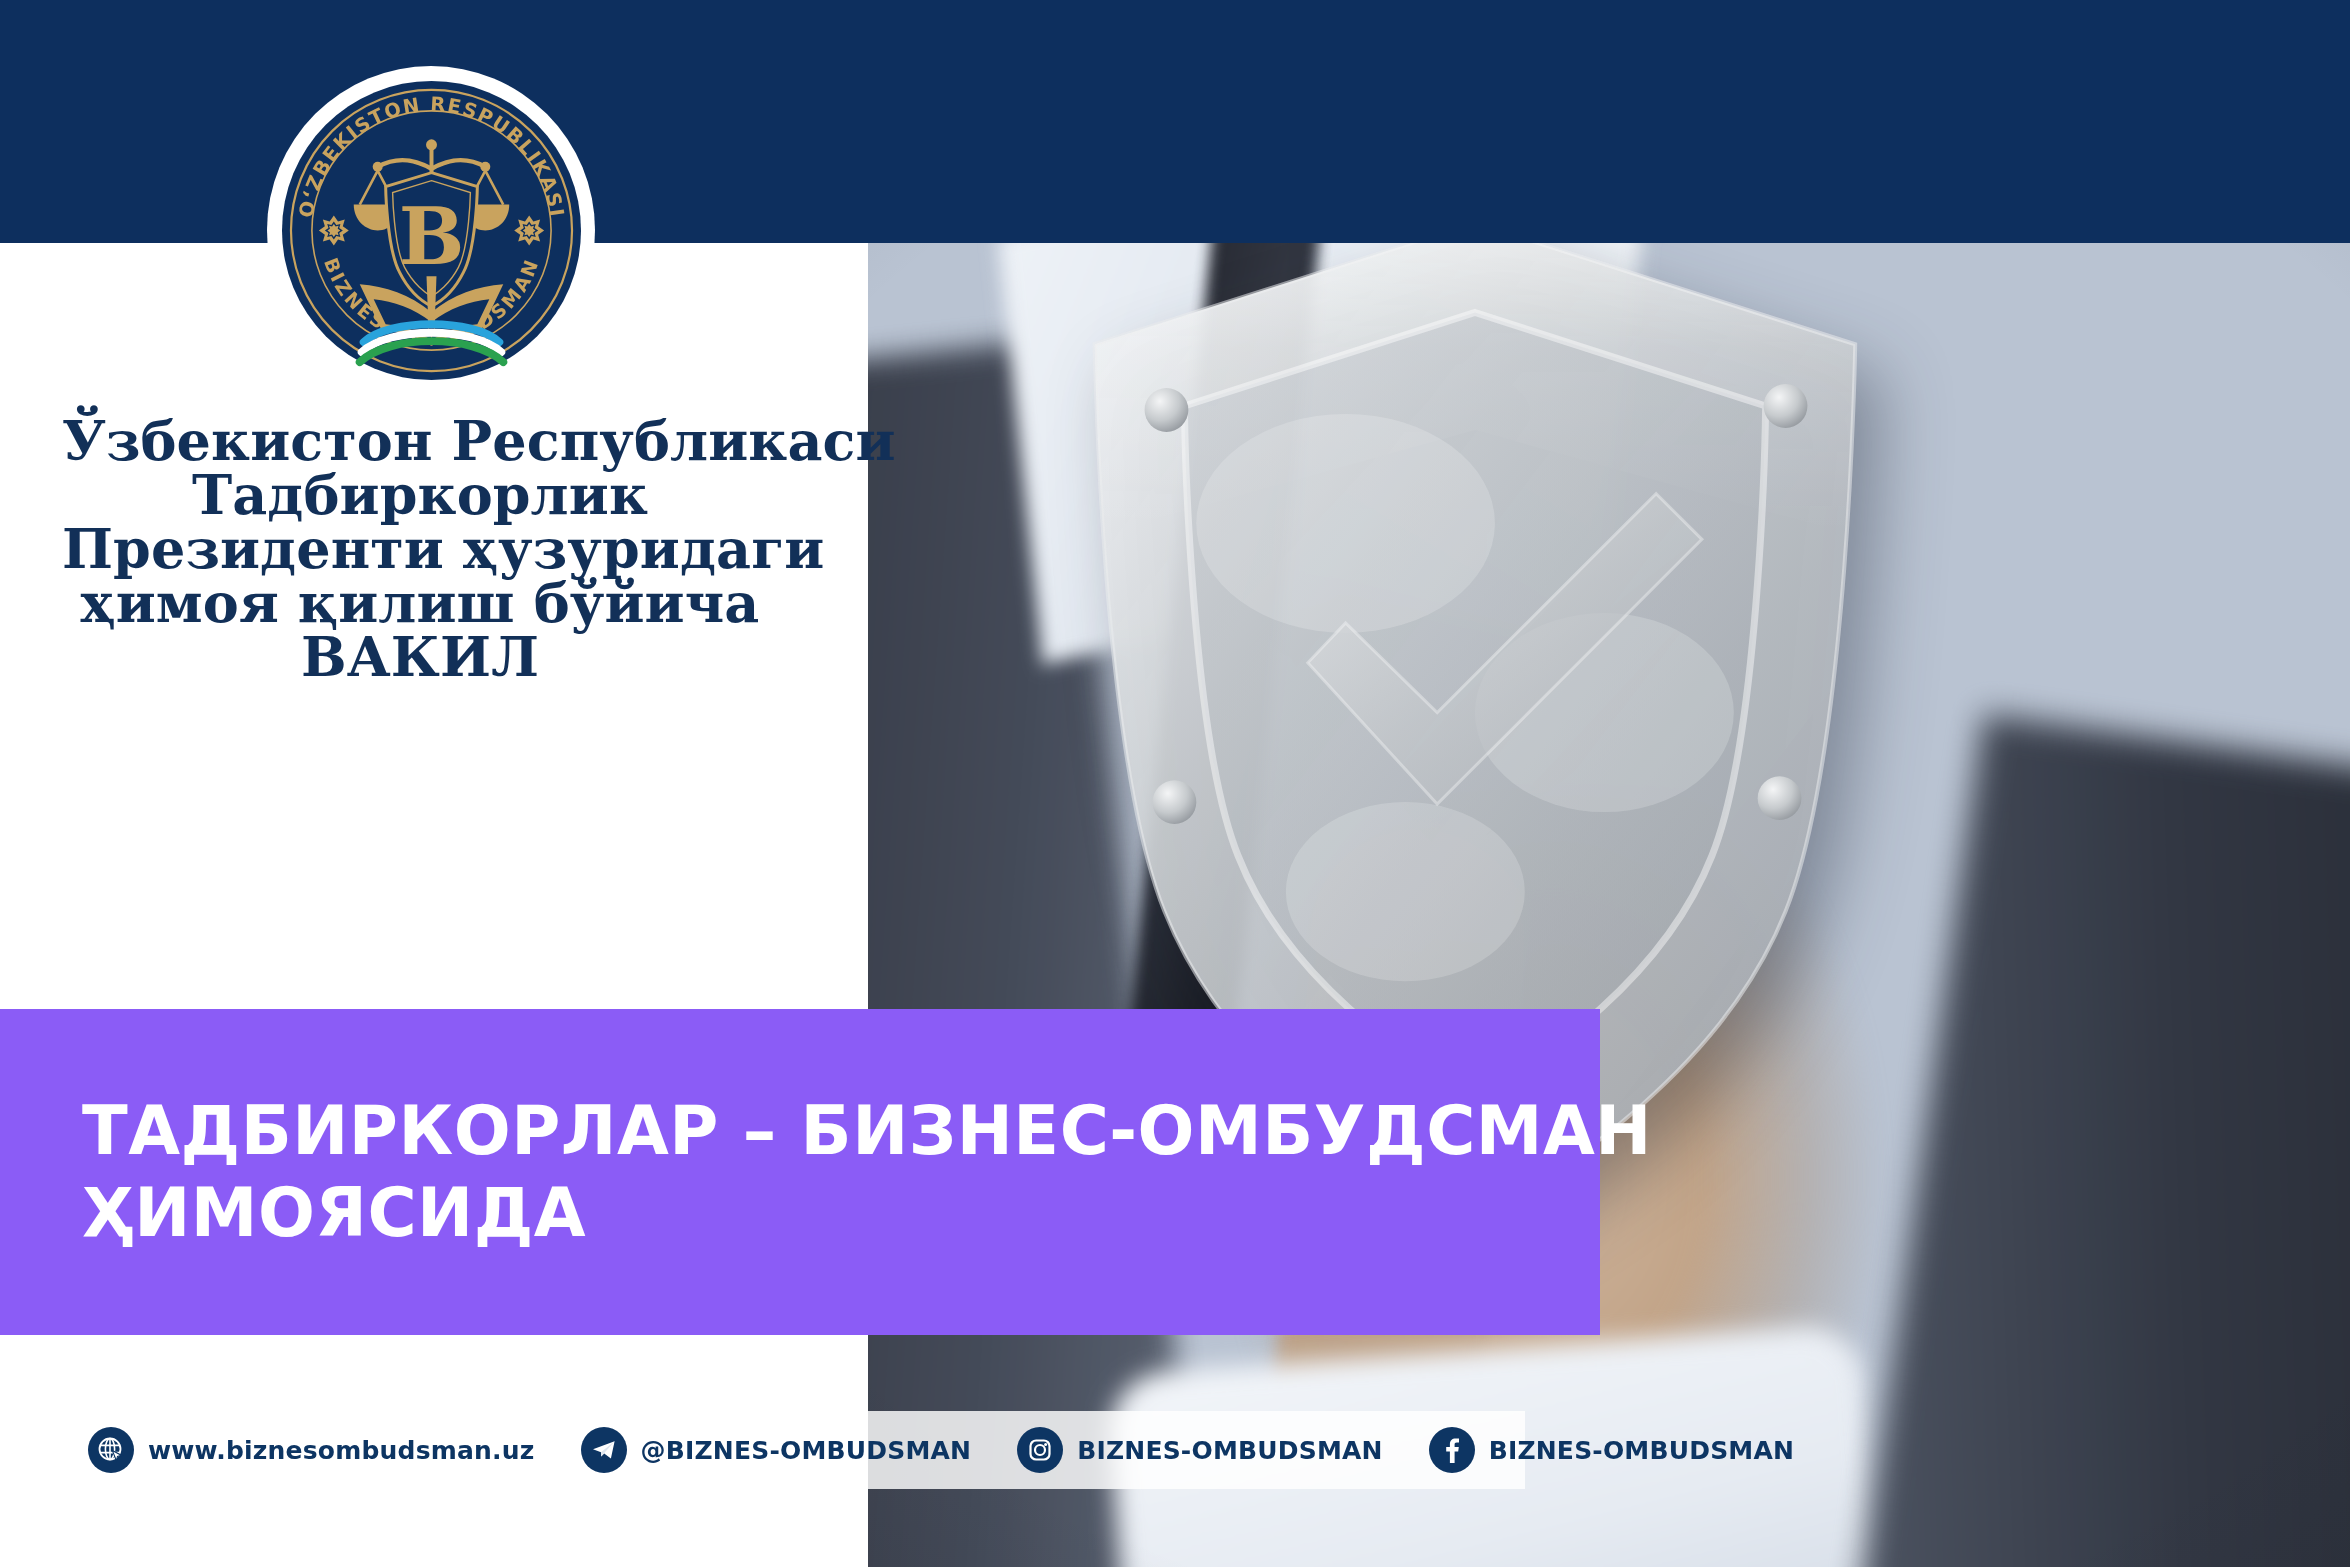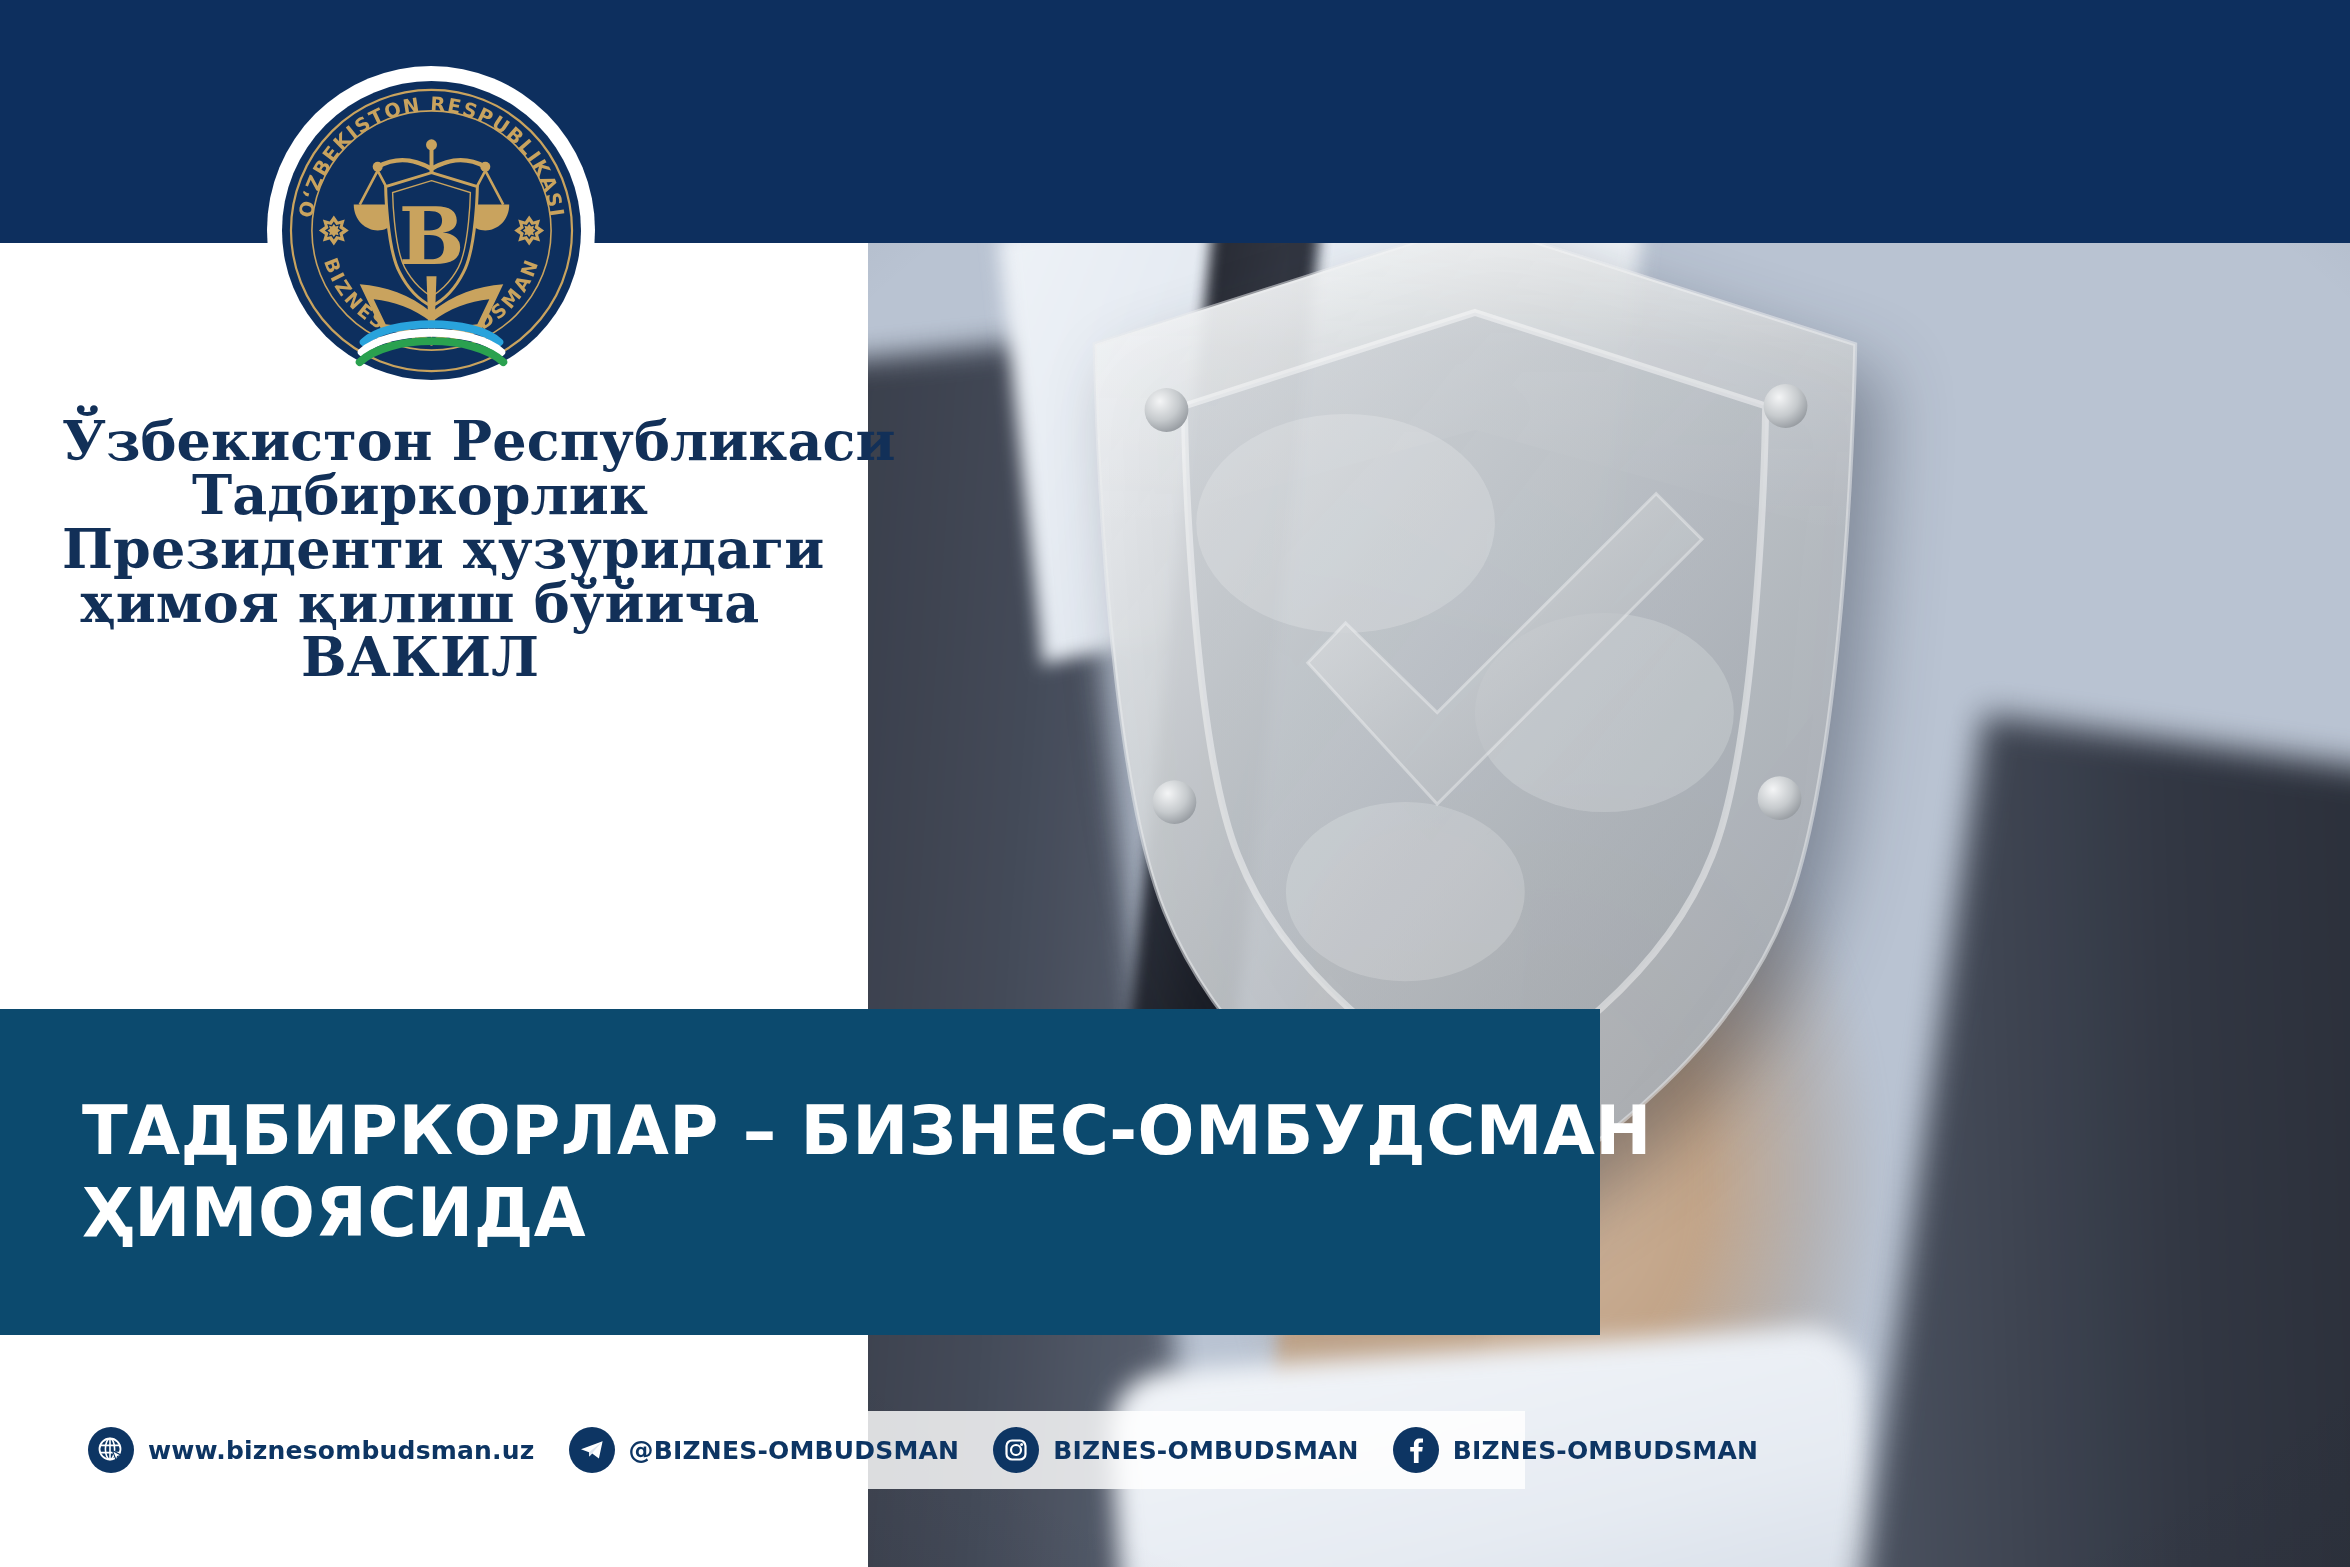--- a/index.html
+++ b/index.html
@@ -131,42 +131,42 @@
     font-size:54px;
     line-height:54px;
     color:#123058;
     letter-spacing:0.1px;
   }
   .org-text .ln{display:block;white-space:nowrap;}
 
   
   .headline{
     position:absolute;left:0;top:1009px;width:1600px;height:326px;
-    background:#0c4a6e;
+    background:#8b5cf6;
     display:flex;align-items:center;
   }
   .headline .inner{
     padding-left:82px;padding-right:40px;
     color:#ffffff;
     font-family:"DejaVu Sans","Liberation Sans",sans-serif;
     font-weight:700;
     font-size:67px;
     line-height:82px;
     letter-spacing:0.5px;
   }
   .headline .hl{display:block;white-space:nowrap;}
 
   
   .footer{
     position:absolute;left:0;top:1411px;width:1525px;height:78px;
     background:rgba(255,255,255,.82);
     display:flex;align-items:center;
     padding-left:88px;
     box-sizing:border-box;
-    gap:0px;
+    gap:12px;
   }
   .social{
     display:flex;align-items:center;
     margin-right:34px;
   }
   .social .ic{
     width:46px;height:46px;border-radius:50%;
     background:#0d3563;
     display:flex;align-items:center;justify-content:center;
     flex:0 0 auto;

